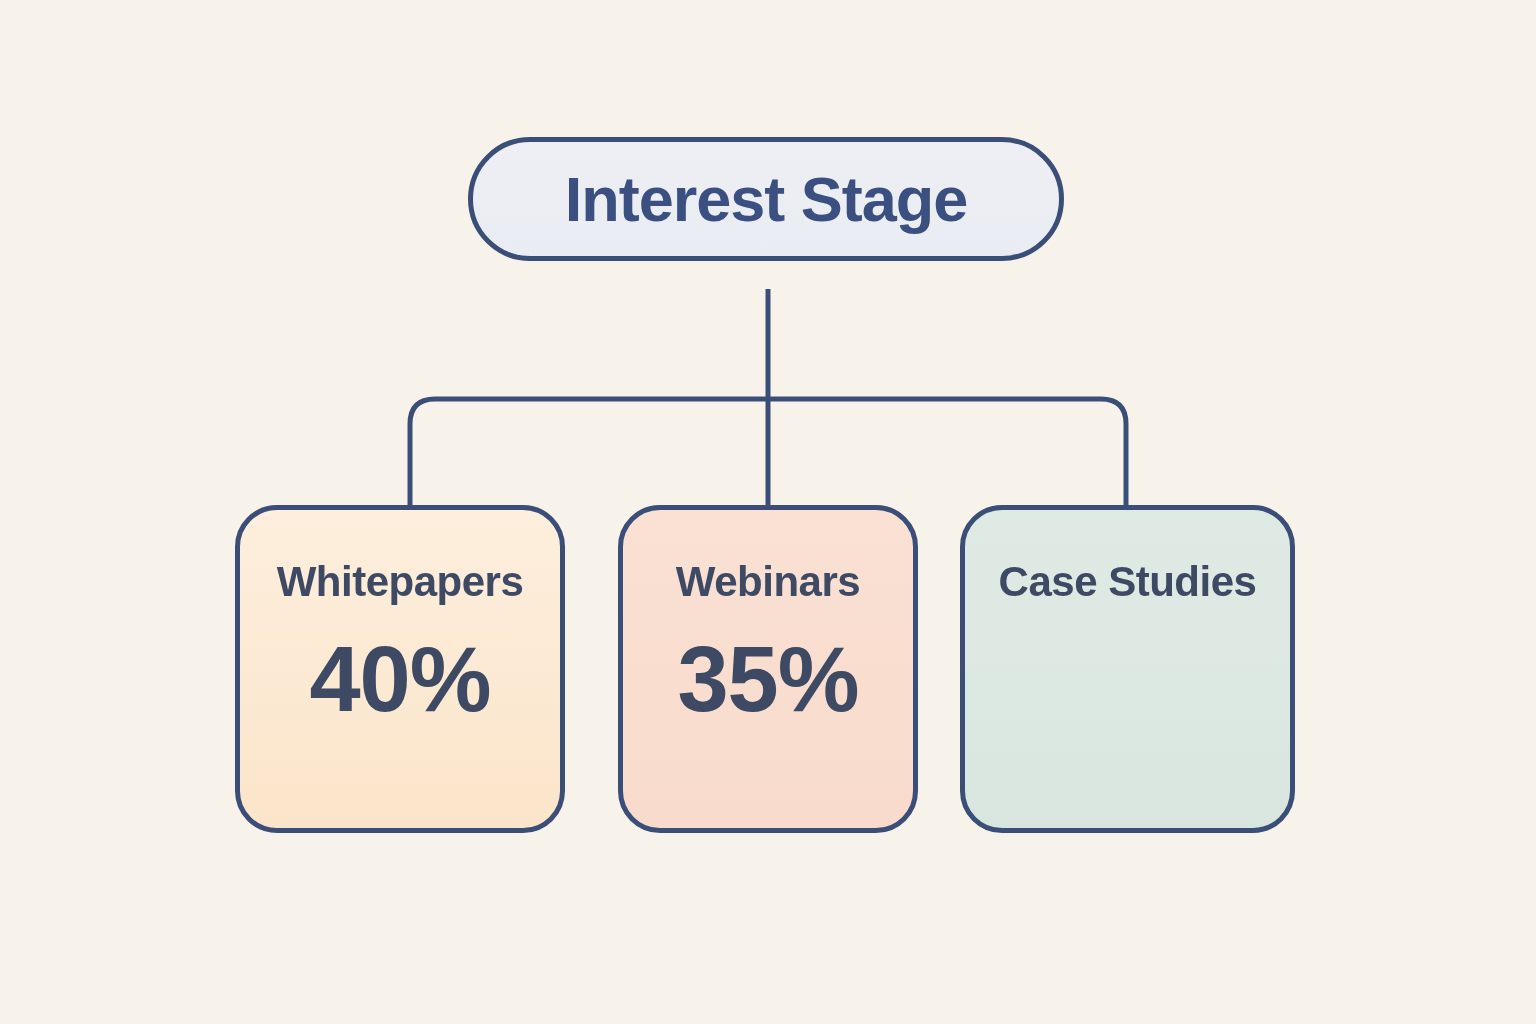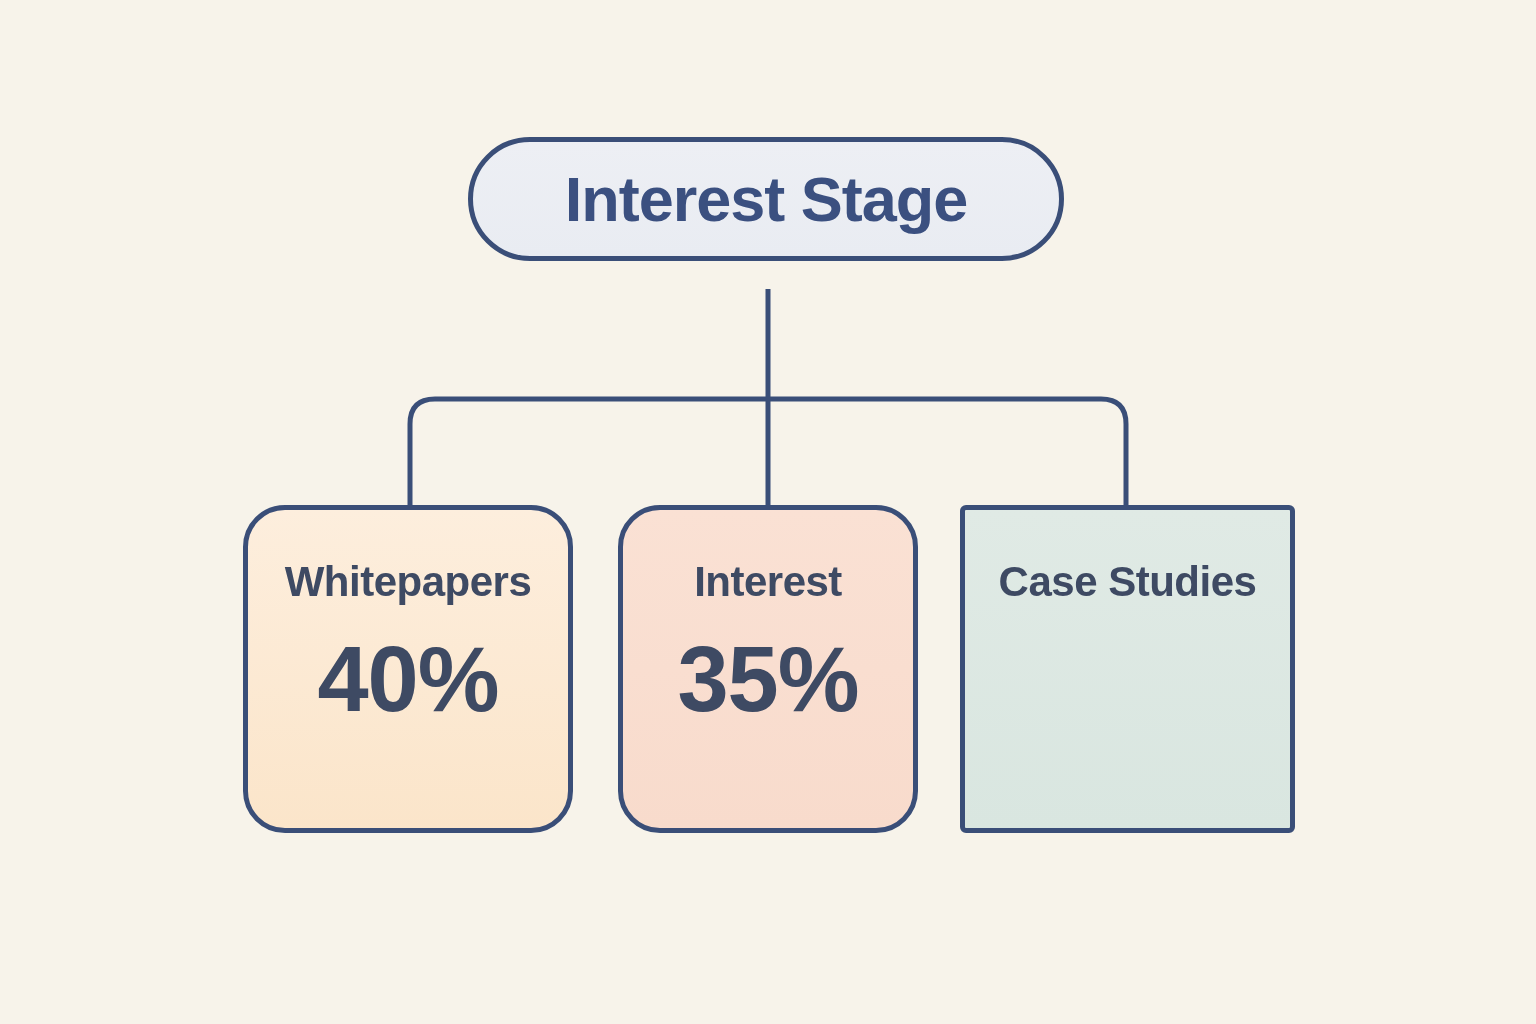--- a/index.html
+++ b/index.html
@@ -45,23 +45,23 @@
     letter-spacing: -1px;
     color: #3b5080;
   }
 
   .child-node {
     top: 505px;
     height: 328px;
     border-radius: 42px;
     padding-top: 49px;
   }
-  .child-node.whitepapers { left: 243px; width: 330px; background: linear-gradient(180deg, #fdeedd 0%, #fbe5ca 100%); }
+  .child-node.whitepapers { left: 235px; width: 330px; background: linear-gradient(180deg, #fdeedd 0%, #fbe5ca 100%); }
   .child-node.webinars    { left: 618px; width: 300px; background: linear-gradient(180deg, #fae1d4 0%, #f8dbcc 100%); }
-  .child-node.case-studies{ left: 960px; width: 335px; background: linear-gradient(180deg, #e0eae5 0%, #d9e6e0 100%); border-radius: 6px; }
+  .child-node.case-studies{ left: 960px; width: 335px; background: linear-gradient(180deg, #e0eae5 0%, #d9e6e0 100%); }
 
   .child-label {
     font-size: 42px;
     font-weight: 700;
     letter-spacing: -0.5px;
     color: #3e4a63;
     line-height: 1.1;
   }
   .child-value {
     margin-top: 28px;
@@ -85,21 +85,21 @@
   <div class="node root-node" style="border-color: rgb(58, 78, 120);">
     <div class="root-label" style="color: rgb(59, 80, 128);">Interest Stage</div>
   </div>
 
   <div class="node child-node whitepapers" style="border-color: rgb(58, 78, 120);">
     <div class="child-label" style="color: rgb(62, 74, 99);">Whitepapers</div>
     <div class="child-value" style="color: rgb(62, 74, 99);">40%</div>
   </div>
 
   <div class="node child-node webinars" style="border-color: rgb(58, 78, 120);">
-    <div class="child-label" style="color: rgb(62, 74, 99);">Interest</div>
+    <div class="child-label" style="color: rgb(62, 74, 99);">Webinars</div>
     <div class="child-value" style="color: rgb(62, 74, 99);">35%</div>
   </div>
 
   <div class="node child-node case-studies" style="border-color: rgb(58, 78, 120);">
     <div class="child-label" style="color: rgb(62, 74, 99);">Case Studies</div>
   </div>
 
 </div>
 
 </body></html>

